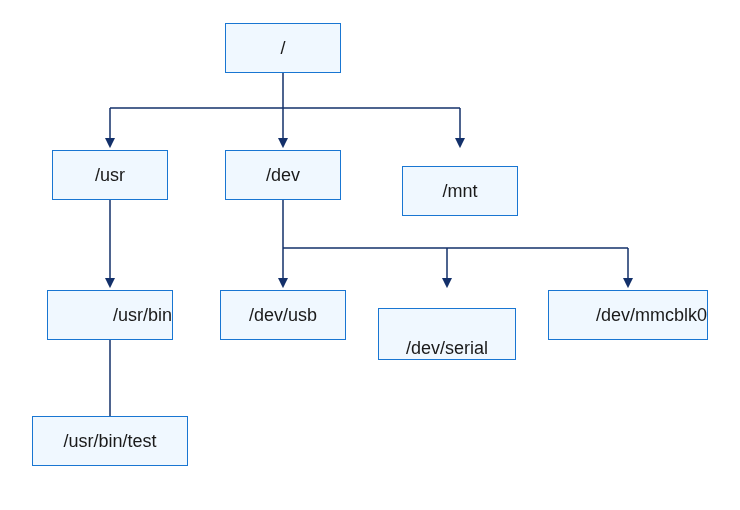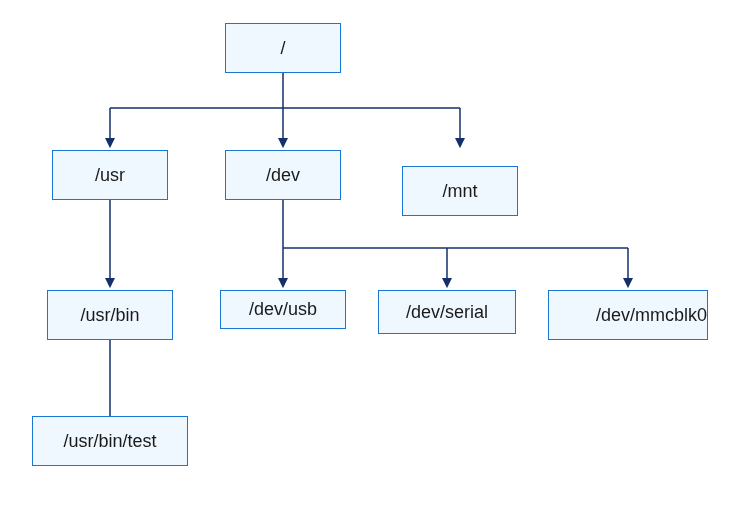--- a/index.html
+++ b/index.html
@@ -74,29 +74,29 @@
 </div>
 
 <div class="node" style="left:225px; top:150px; width:116px; height:50px;align-items:center;">
   <span>/dev</span>
 </div>
 
 <div class="node" style="left:402px; top:150px; width:116px; height:50px;margin-top:16px;">
   <span>/mnt</span>
 </div>
 
-<div class="node" style="left:47px; top:290px; width:126px; height:50px;">
+<div class="node" style="left:47px; top:290px; width:126px; height:50px;justify-content:flex-end;">
   <span>/usr/bin</span>
 </div>
 
-<div class="node" style="left:220px; top:290px; width:126px; height:39px;">
+<div class="node" style="left:220px; top:290px; width:126px; height:50px;">
   <span>/dev/usb</span>
 </div>
 
-<div class="node" style="left:378px; top:290px; width:138px; height:44px;">
+<div class="node" style="left:378px; top:308px; width:138px; height:52px;align-items:flex-end;">
   <span>/dev/serial</span>
 </div>
 
 <div class="node" style="left:548px; top:290px; width:160px; height:50px;justify-content:flex-end;">
   <span>/dev/mmcblk0</span>
 </div>
 
 <div class="node" style="left:32px; top:416px; width:156px; height:50px;">
   <span>/usr/bin/test</span>
 </div>

